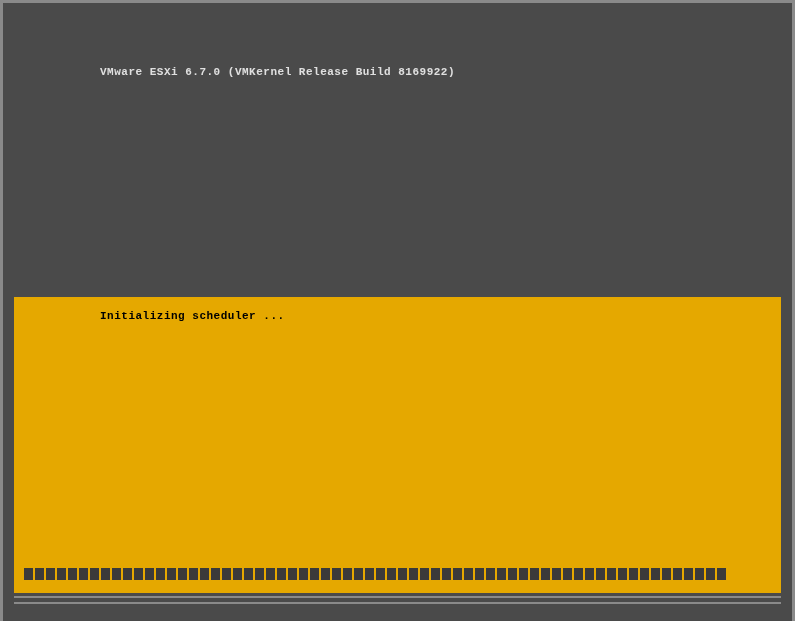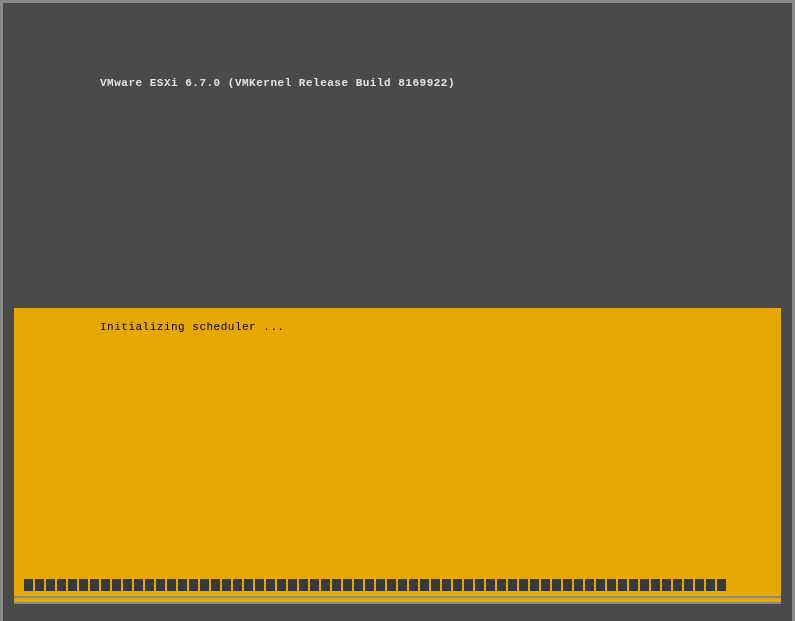--- a/index.html
+++ b/index.html
@@ -34,21 +34,21 @@
     .side-border-right {
       position: absolute;
       top: 0;
       right: 0;
       width: 3px;
       height: 100%;
       background: #8a8a8a;
     }
     .main-container {
       position: absolute;
-      top: 24px;
+      top: 13px;
       left: 14px;
       right: 14px;
       height: 580px;
       background: #c2410c;
     }
     .top-section {
       position: relative;
       height: 284px;
       background: #4a4a4a;
     }
@@ -66,21 +66,21 @@
       position: relative;
       height: 296px;
       background: #e5a800;
     }
     .status-text {
       position: absolute;
       top: 13px;
       left: 86px;
       color: #000000;
       font-size: 11px;
-      font-weight: normal;
+      font-weight: bold;
       letter-spacing: 0.5px;
       white-space: nowrap;
     }
     .progress-bar {
       position: absolute;
       bottom: 13px;
       left: 10px;
       right: 8px;
       height: 12px;
       display: flex;

